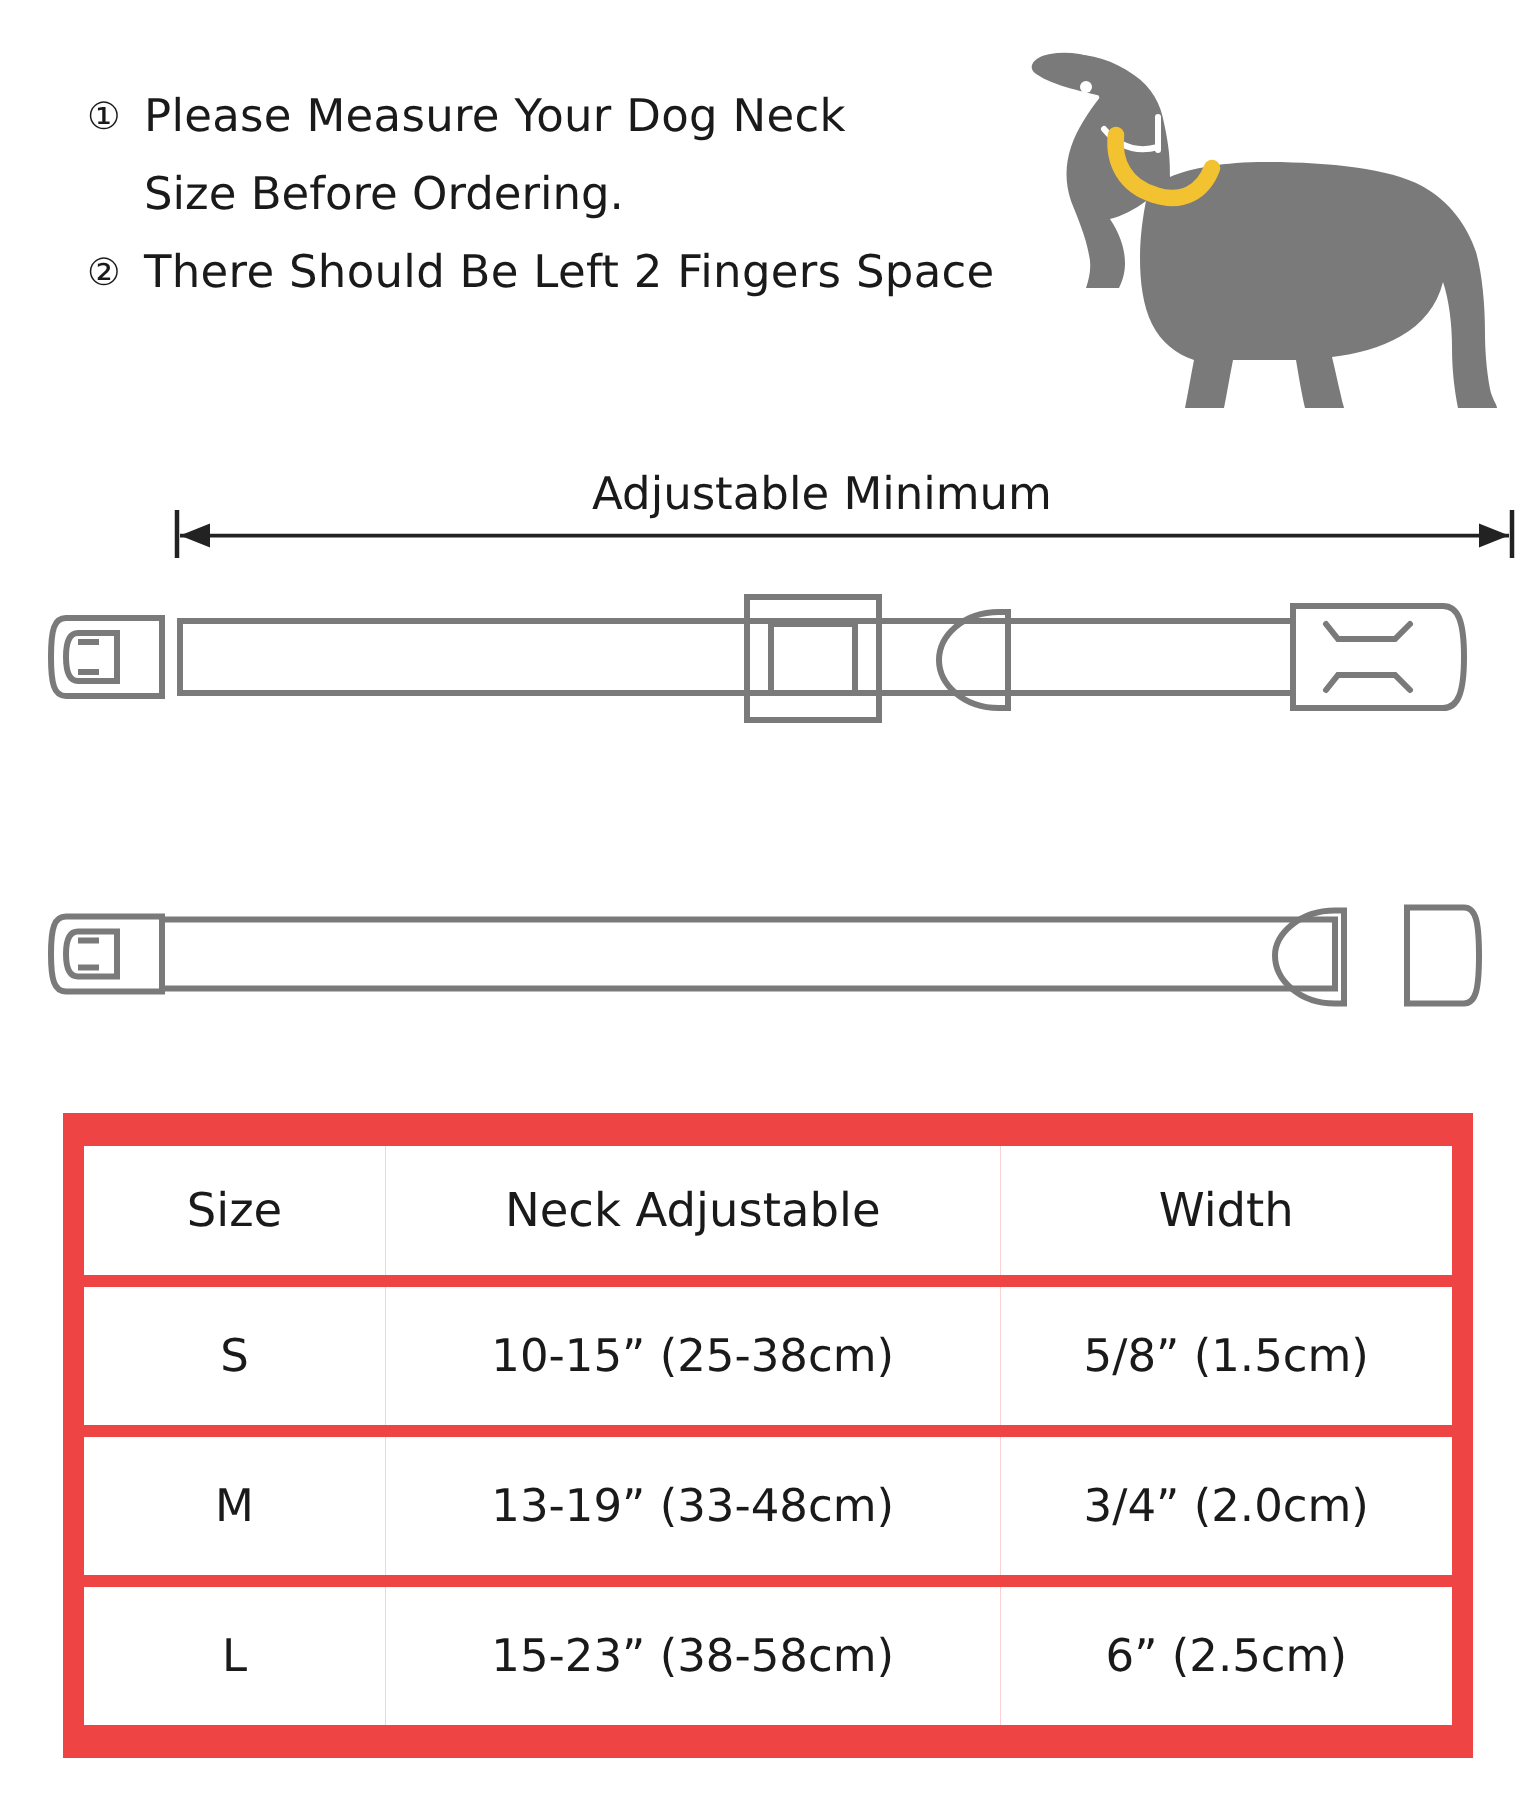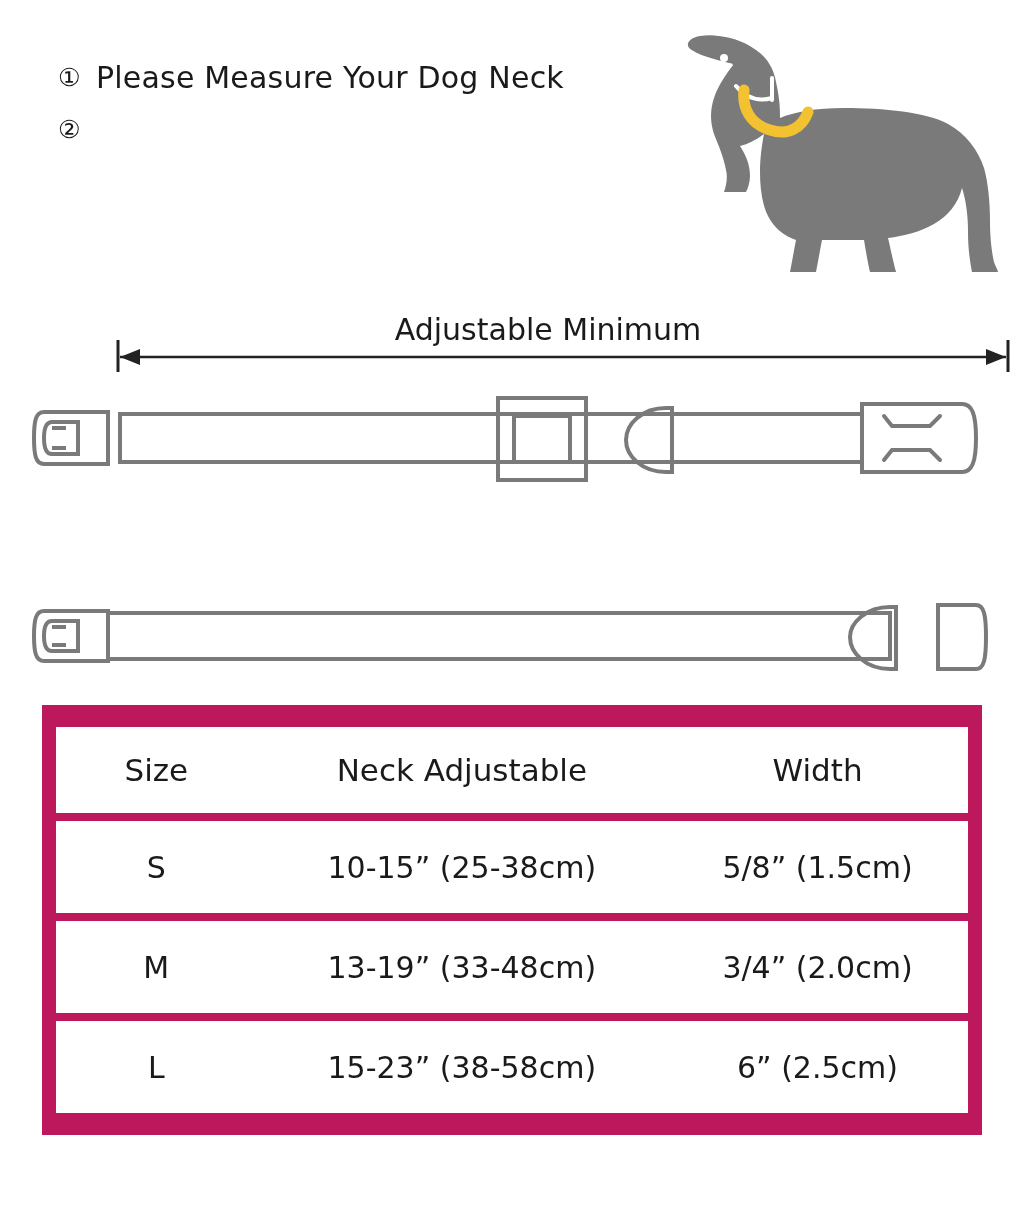--- a/index.html
+++ b/index.html
@@ -67,24 +67,24 @@
     top: -20px;
     left: 50%;
     transform: translateX(-50%);
   }
   .dim-row { position: relative; height: 40px; }
 
   
   .table-outer {
     position: absolute;
     left: 42px;
-    top: 705px;
+    top: 742px;
     width: 940px;
     height: 430px;
-    background: #be185d;
+    background: #ef4444;
     padding: 14px;
     box-sizing: border-box;
   }
   table.sizes {
     width: 100%;
     height: 100%;
     border-collapse: separate;
     border-spacing: 0 8px;
     table-layout: fixed;
   }
@@ -103,22 +103,24 @@
   table.sizes .c3 { width: 33%; }
 </style>
 </head>
 <body>
 
 <div class="instructions">
   <div class="instr-line">
     <span class="instr-num">①</span>
     <span>Please Measure Your Dog Neck</span>
   </div>
+  <div class="instr-cont">Size Before Ordering.</div>
   <div class="instr-line">
     <span class="instr-num">②</span>
+    <span>There Should Be Left 2 Fingers Space</span>
   </div>
 </div>
 
 <div class="dog-wrap">
   <svg width="348" height="268" viewBox="0 0 348 268" xmlns="http://www.w3.org/2000/svg">
     <g>
       <path fill="#7a7a7a" d="
         M 58 48
         C 40 44, 18 38, 14 32
         C 10 26, 22 20, 36 20

